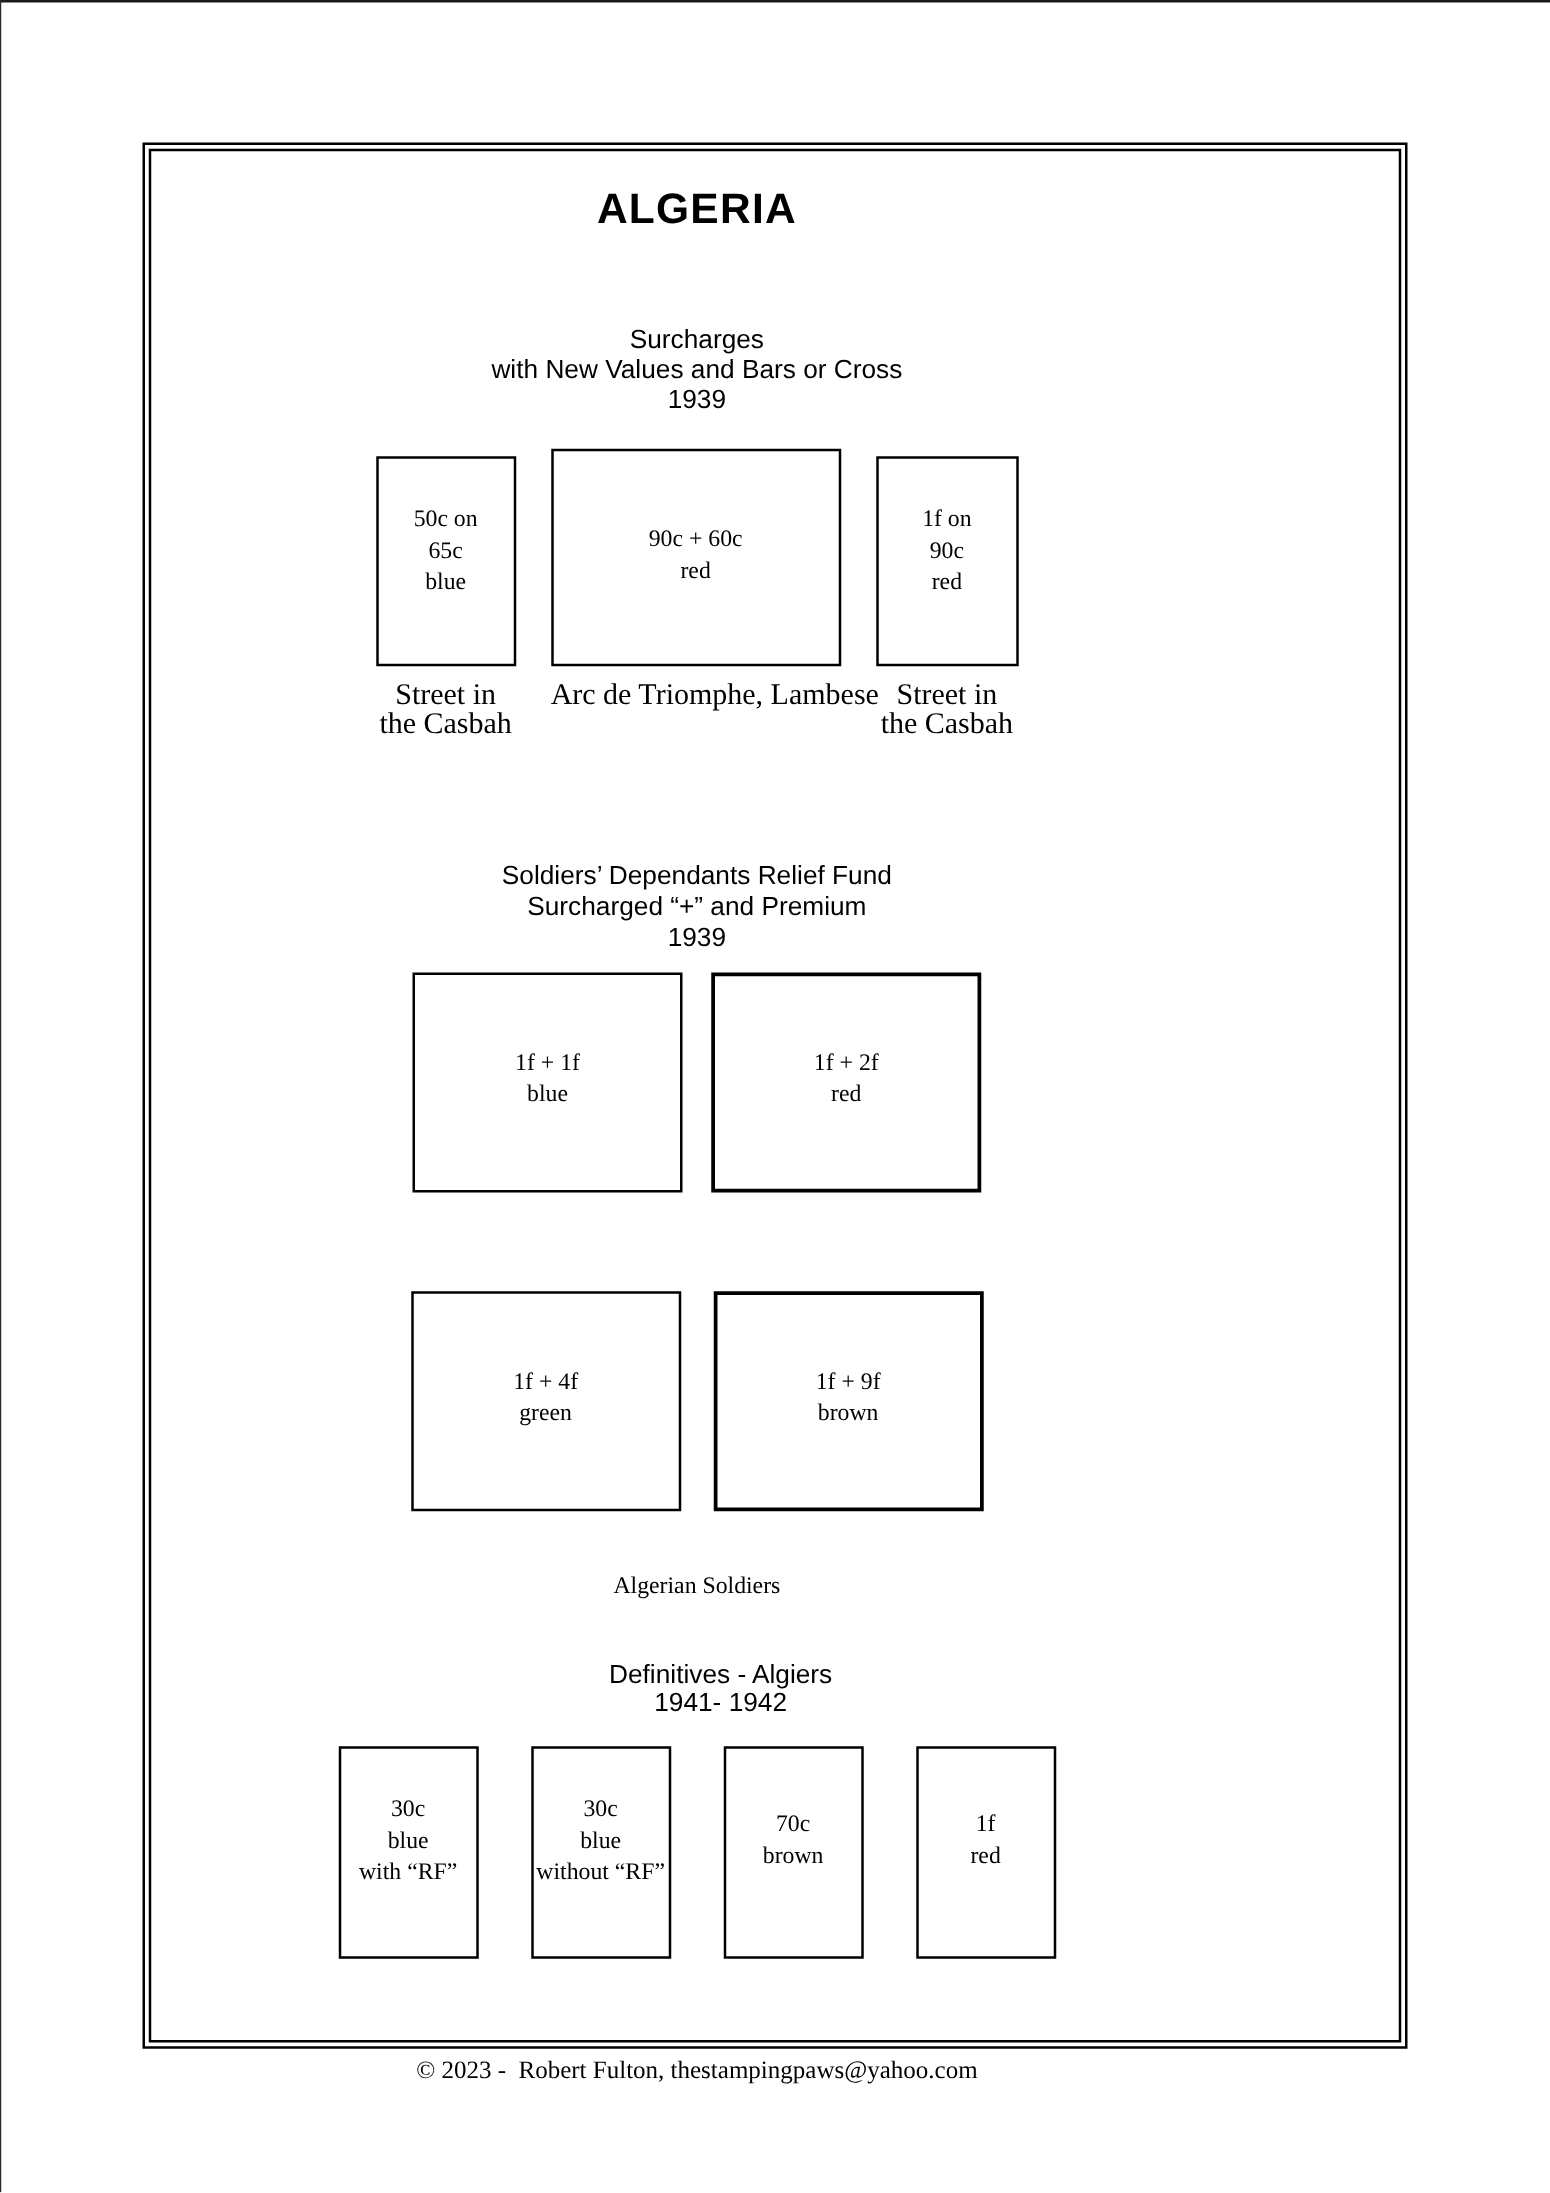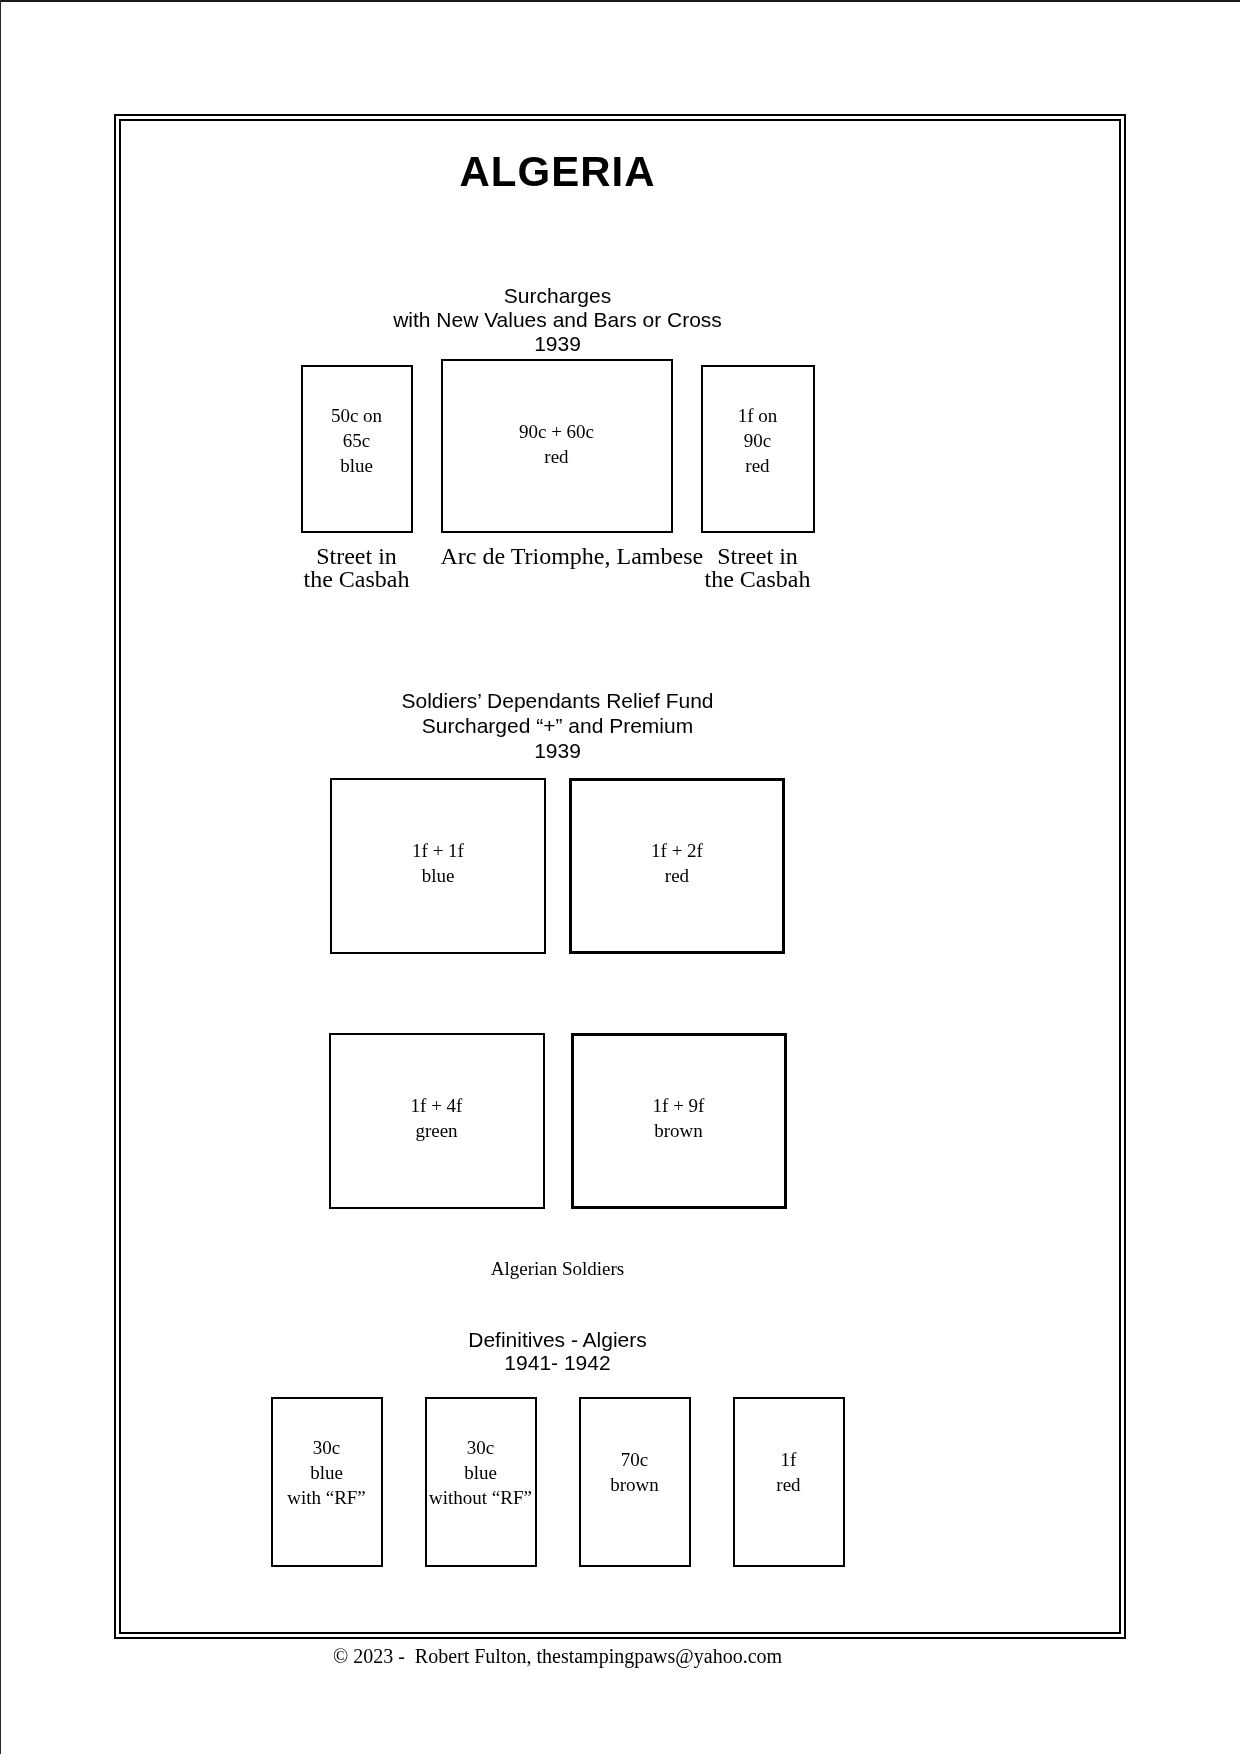--- a/index.html
+++ b/index.html
@@ -30,35 +30,35 @@
   }
 
   
   .content { position: absolute; left: 115px; top: 0; width: 885px; }
 
   .title {
     position: absolute; top: 148px; left: 0; width: 100%;
     margin: 0;
     font-family: "Liberation Sans", sans-serif;
     font-weight: bold;
-    font-size: 42px;
+    font-size: 34px;
     letter-spacing: 1px;
     text-align: center;
   }
 
   .heading {
     position: absolute; left: 0; width: 100%;
     font-family: "Liberation Sans", sans-serif;
     font-size: 21px;
     line-height: 25px;
     text-align: center;
   }
-  .heading-1 { top: 284px; line-height: 24px; }
+  .heading-1 { top: 260px; line-height: 24px; }
   .heading-2 { top: 688px; }
-  .heading-3 { top: 1328px; line-height: 23px; }
+  .heading-3 { top: 1328px; line-height: 23px; padding-left: 19px; }
 
   .row {
     position: absolute; left: 0; width: 100%;
     display: flex; justify-content: center; align-items: flex-end;
   }
   .stamp {
     box-sizing: border-box;
     border: 2px solid #000;
     display: flex; flex-direction: column;
     justify-content: center; align-items: center;

